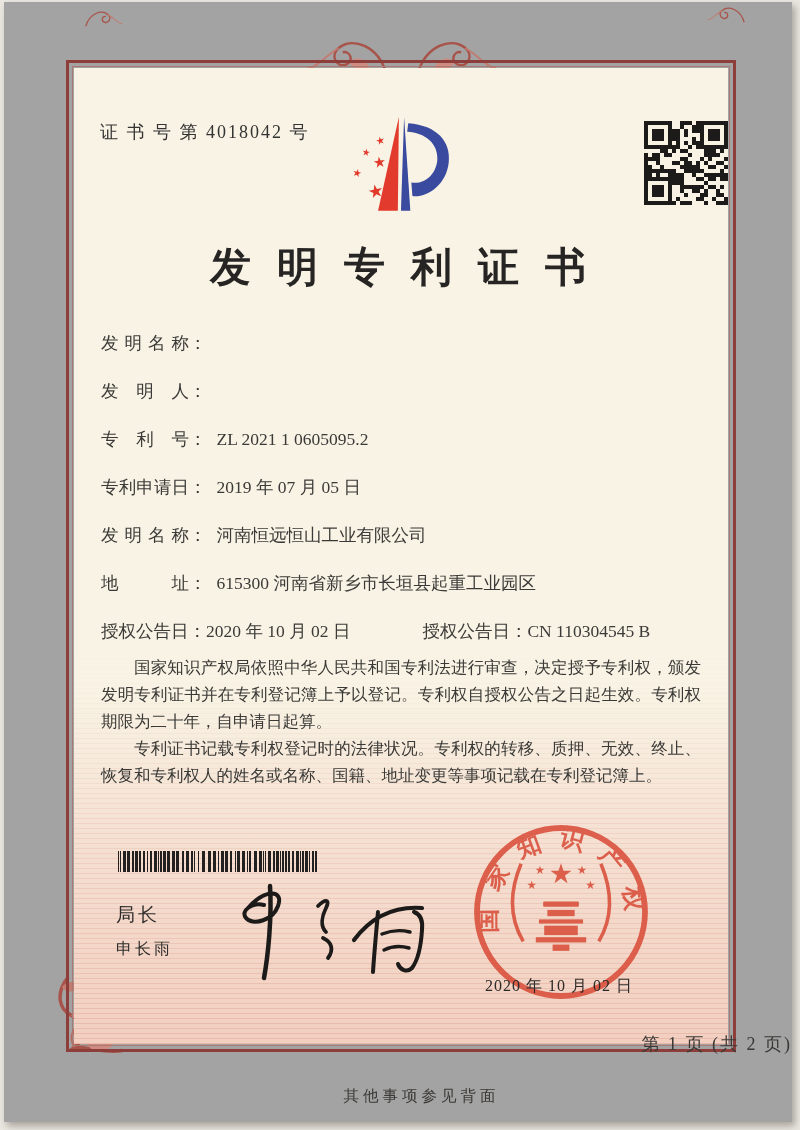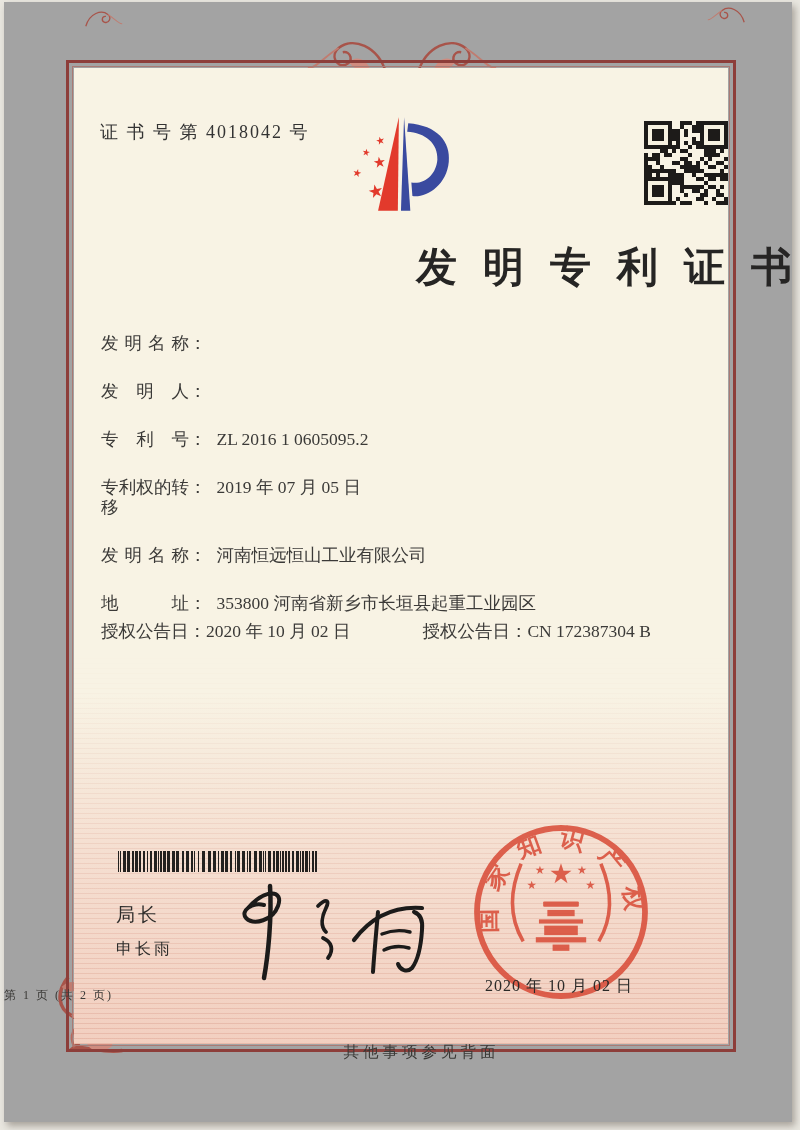--- a/index.html
+++ b/index.html
@@ -35,21 +35,21 @@
     mask-image:linear-gradient(180deg, transparent 0 60%, rgba(0,0,0,.55) 78%, #000 100%);
   }
   .cert-no{
     position:absolute; left:96px; top:118px;
     font-size:18px; color:#333; letter-spacing:2px;
   }
   .logo{ position:absolute; left:346px; top:110px; width:104px; height:110px; }
   .qr{ position:absolute; left:640px; top:119px; width:84px; height:84px; }
   .title{
     position:absolute; left:0; top:238px; width:100%;
-    text-align:right; font-size:41px; font-weight:700; color:#262524;
+    text-align:center; font-size:41px; font-weight:700; color:#262524;
   }
   .title span{ letter-spacing:26px; margin-right:-26px; }
   .fields{ position:absolute; left:97px; top:331px; width:600px; }
   .frow{ display:flex; margin-bottom:28px; font-size:17.5px; color:#3b3a38; line-height:20px; }
   .flabel{
     display:inline-block; width:88px; text-align:justify; text-align-last:justify;
     color:#3b3a38;
   }
   .fcolon{ margin-right:10px; }
   .grant-row{ position:absolute; left:97px; top:617px; width:600px; font-size:17.5px; color:#3b3a38; display:flex; }
@@ -62,25 +62,25 @@
   .barcode{ position:absolute; left:112px; top:849px; width:204px; height:21px; }
   .sig-title{ position:absolute; left:112px; top:900px; font-size:19px; color:#2e2d2b; letter-spacing:3px; font-family:Liberation Serif, serif; }
   .sig-name{ position:absolute; left:112px; top:937px; font-size:16px; color:#2e2d2b; letter-spacing:3px; font-family:"Liberation Sans","DejaVu Sans",sans-serif; }
   .sig-script{ position:absolute; left:222px; top:876px; width:215px; height:110px; }
   .seal{ position:absolute; left:452px; top:805px; width:210px; height:210px; }
   .seal-date{
     position:absolute; left:455px; top:974px; width:200px; text-align:center;
     font-size:16px; color:#2b2a28; letter-spacing:1px;
   }
   .page-ind{
-    position:absolute; left:0; top:985px; width:100%; text-align:left;
-    font-size:12px; color:#3a3936; letter-spacing:2px;
+    position:absolute; left:0; top:1030px; width:100%; text-align:right;
+    font-size:18px; color:#3a3936; letter-spacing:2px;
   }
   .back-note{
-    position:absolute; left:0; top:1040px; width:100%; text-align:center;
+    position:absolute; left:0; top:1084px; width:100%; text-align:center;
     font-size:15.5px; color:#3a3936; letter-spacing:4px;padding-left:47px;
   }
   .orn{ position:absolute; }
   svg{ display:block; }
 </style>
 </head>
 <body>
 
 <div class="paper">
 
@@ -317,51 +317,55 @@
     </div>
 
     <div class="frow">
       <span class="flabel">发明人</span>
         <span class="fcolon">：</span>
     </div>
 
     <div class="frow">
       <span class="flabel">专利号</span>
         <span class="fcolon">：</span>
-        <span class="fvalue">ZL 2016 1 0605095.2</span>
-    </div>
-
-    <div class="frow">
-      <span class="flabel">专利权的转移</span>
+        <span class="fvalue">ZL 2021 1 0605095.2</span>
+    </div>
+
+    <div class="frow">
+      <span class="flabel">专利申请日</span>
         <span class="fcolon">：</span>
         <span class="fvalue">2019 年 07 月 05 日</span>
     </div>
 
     <div class="frow">
       <span class="flabel">发明名称</span>
         <span class="fcolon">：</span>
         <span class="fvalue">河南恒远恒山工业有限公司</span>
     </div>
 
     <div class="frow">
       <span class="flabel">地址</span>
         <span class="fcolon">：</span>
-        <span class="fvalue">353800 河南省新乡市长垣县起重工业园区</span>
+        <span class="fvalue">615300 河南省新乡市长垣县起重工业园区</span>
     </div>
   </div>
 
   <div class="grant-row">
     <span>
       <span>授权公告日</span><span>：</span><span>2020 年 10 月 02 日</span>
     </span>
     <span class="grant-col2">
-      <span>授权公告日</span><span>：</span><span>CN 172387304 B</span>
+      <span>授权公告日</span><span>：</span><span>CN 110304545 B</span>
     </span>
   </div>
 
+  <div class="paras">
+    <p>国家知识产权局依照中华人民共和国专利法进行审查，决定授予专利权，颁发发明专利证书并在专利登记簿上予以登记。专利权自授权公告之日起生效。专利权期限为二十年，自申请日起算。</p>
+    <p>专利证书记载专利权登记时的法律状况。专利权的转移、质押、无效、终止、恢复和专利权人的姓名或名称、国籍、地址变更等事项记载在专利登记簿上。</p>
+  </div>
 
   <div class="barcode" id="barcode-box">
       <svg width="204" height="21" viewBox="0 0 204 21">
         <rect x="2" y="0" width="1" height="21" fill="#23211f"></rect>
         <rect x="4" y="0" width="1" height="21" fill="#23211f"></rect>
         <rect x="7" y="0" width="3" height="21" fill="#23211f"></rect>
         <rect x="11" y="0" width="3" height="21" fill="#23211f"></rect>
         <rect x="16" y="0" width="2" height="21" fill="#23211f"></rect>
         <rect x="19" y="0" width="3" height="21" fill="#23211f"></rect>
         <rect x="23" y="0" width="2" height="21" fill="#23211f"></rect>

